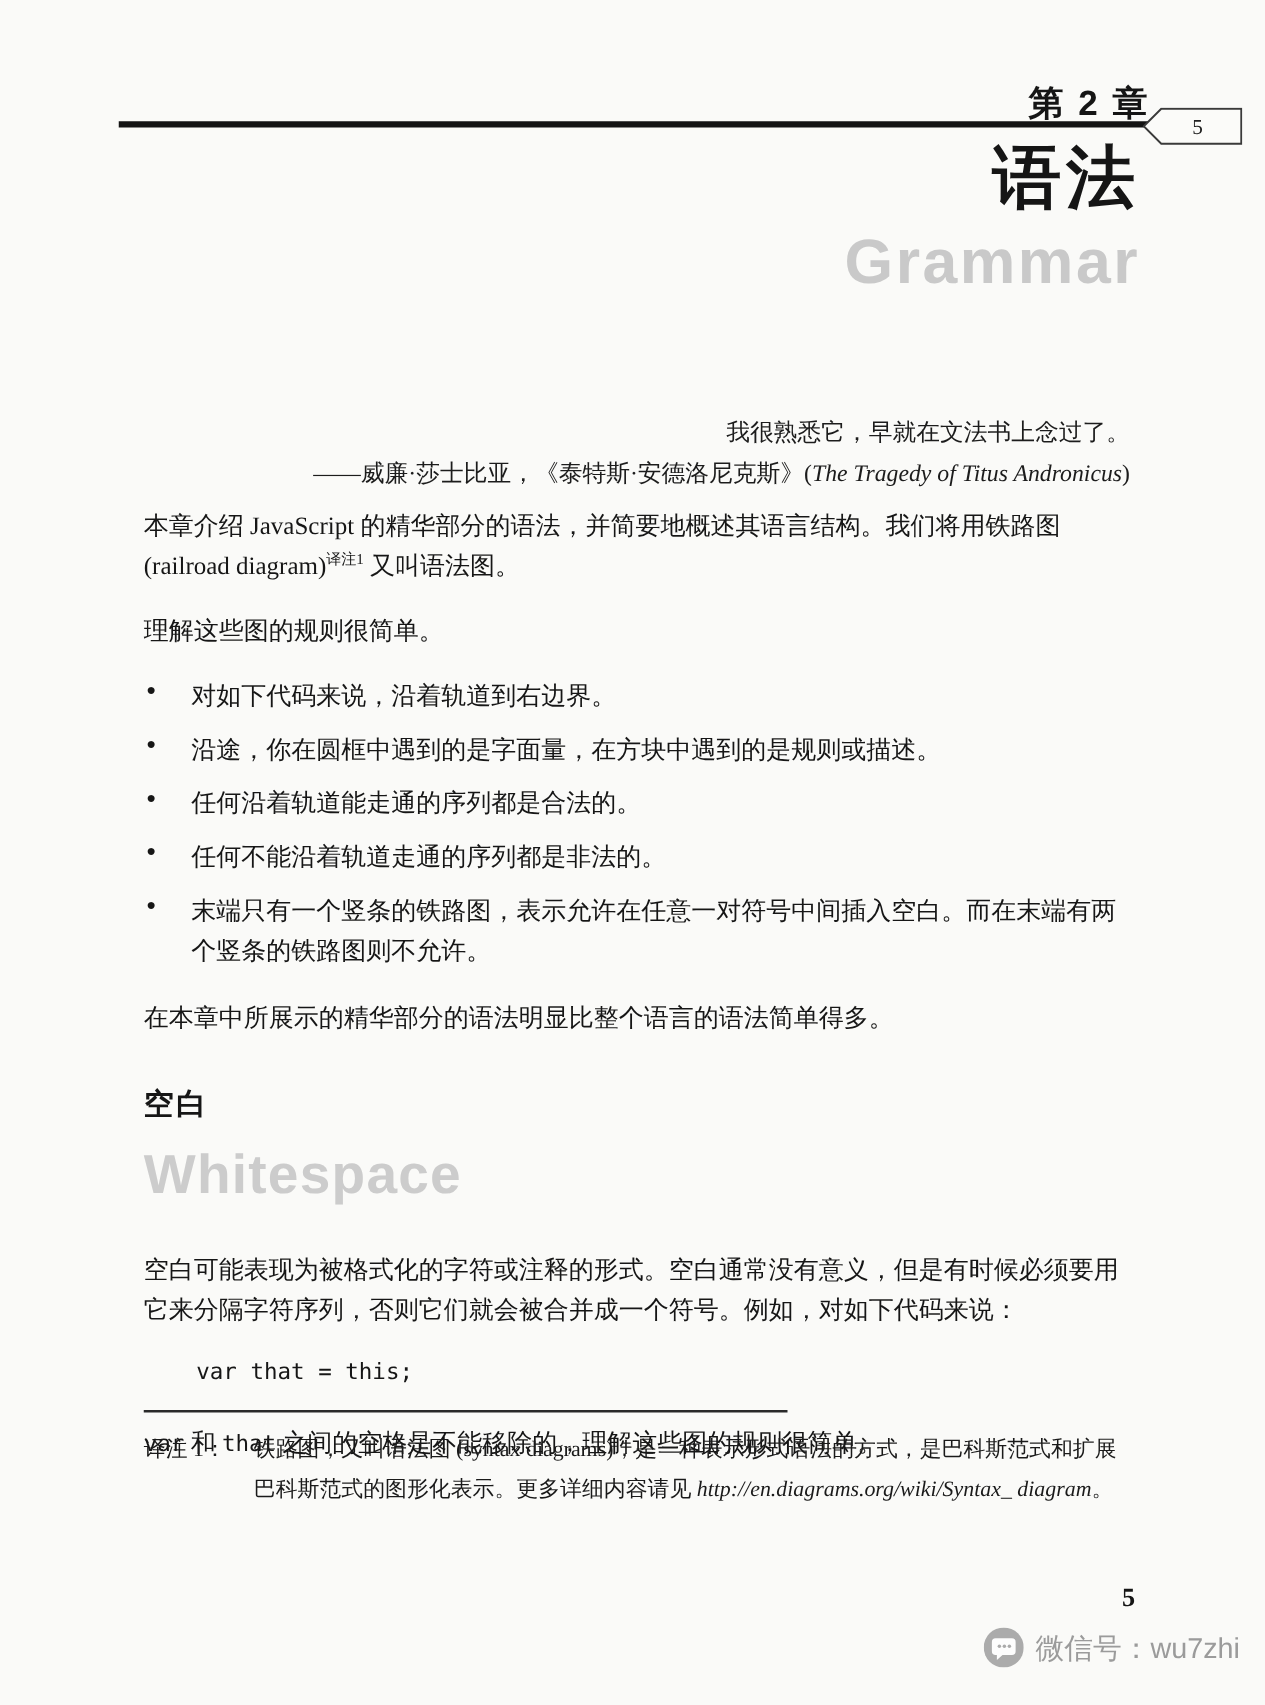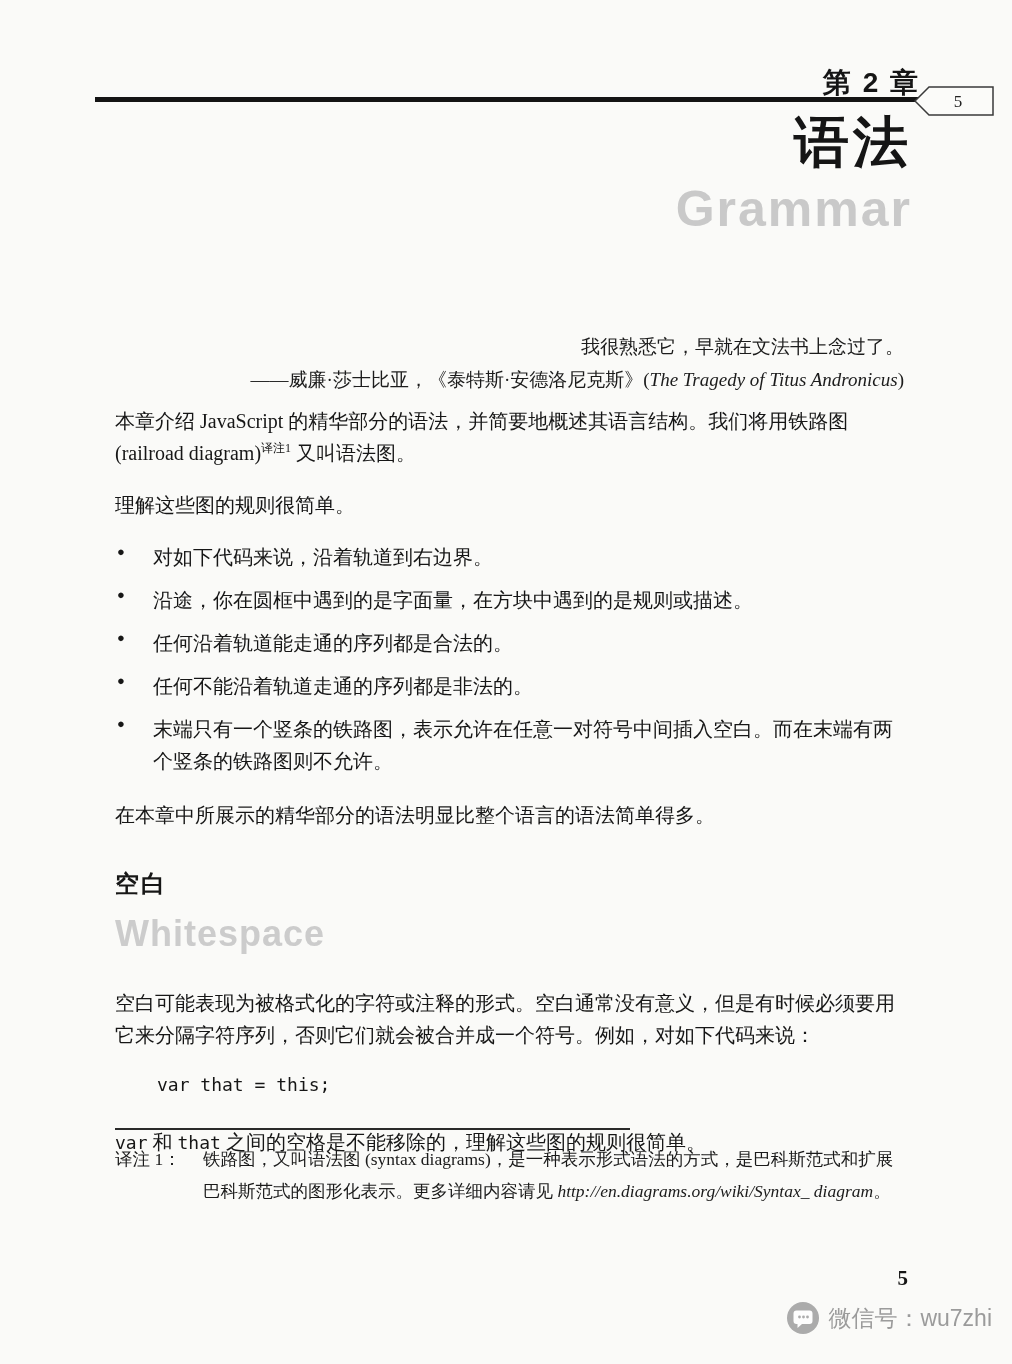--- a/index.html
+++ b/index.html
@@ -100,21 +100,21 @@
   .section-title-cn {
     font-family: "Liberation Sans", sans-serif;
     font-weight: 900;
     font-size: 24px;
     margin-top: 34px;
     letter-spacing: 2px;
   }
   .section-title-en {
     font-family: "Liberation Sans", sans-serif;
     font-weight: bold;
-    font-size: 36px;
+    font-size: 44px;
     color: #cccccc;
     margin: 2px 0 24px 0;
     letter-spacing: 1px;
   }
 
   code, .code-block {
     font-family: "DejaVu Sans Mono", monospace;
     font-size: 18px;
     margin-top: 10px;
   }

